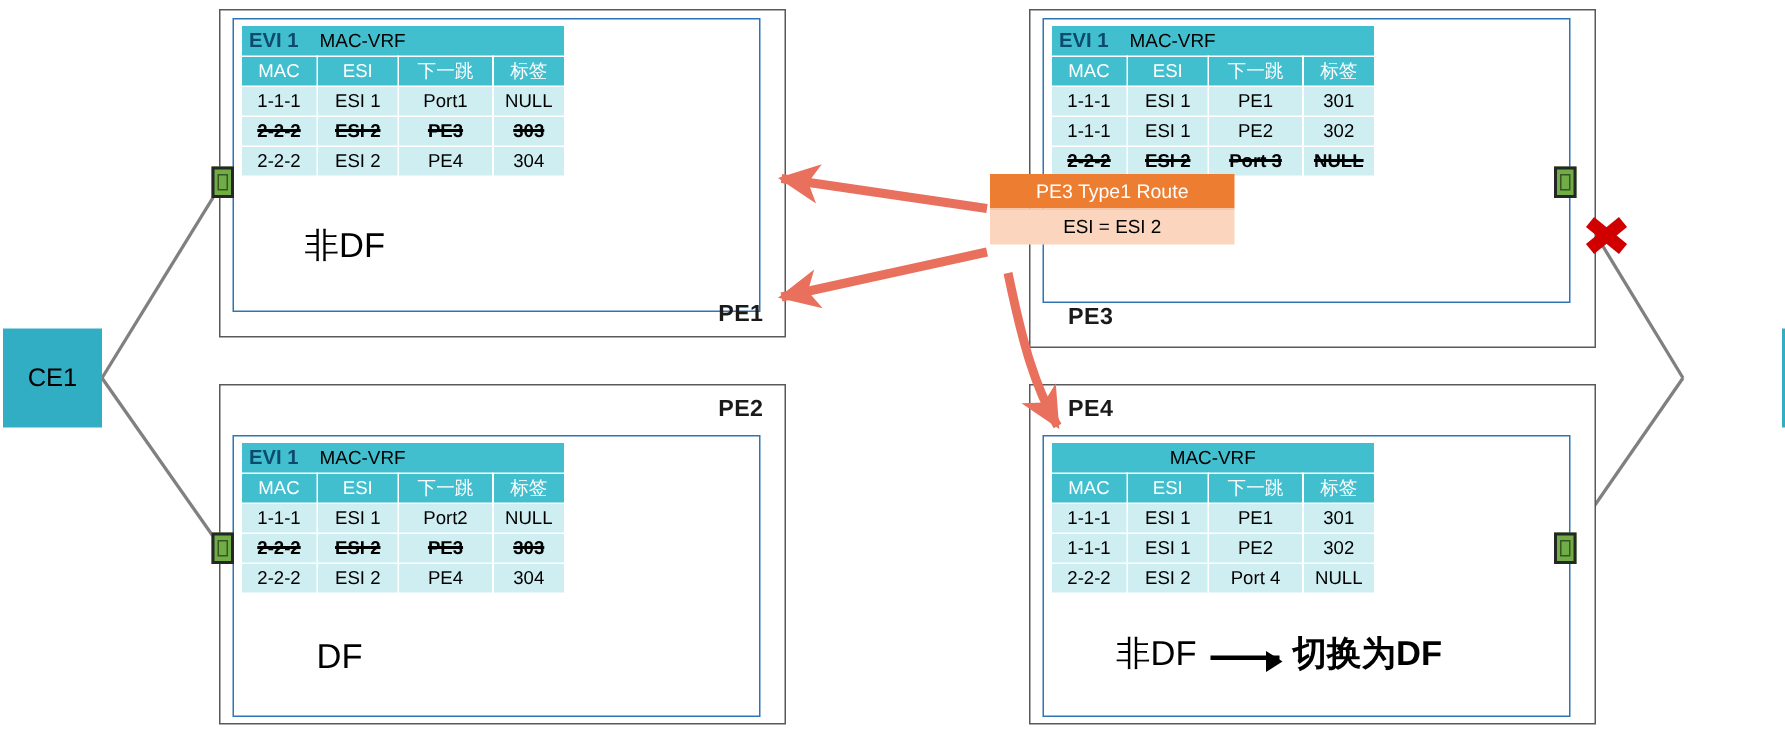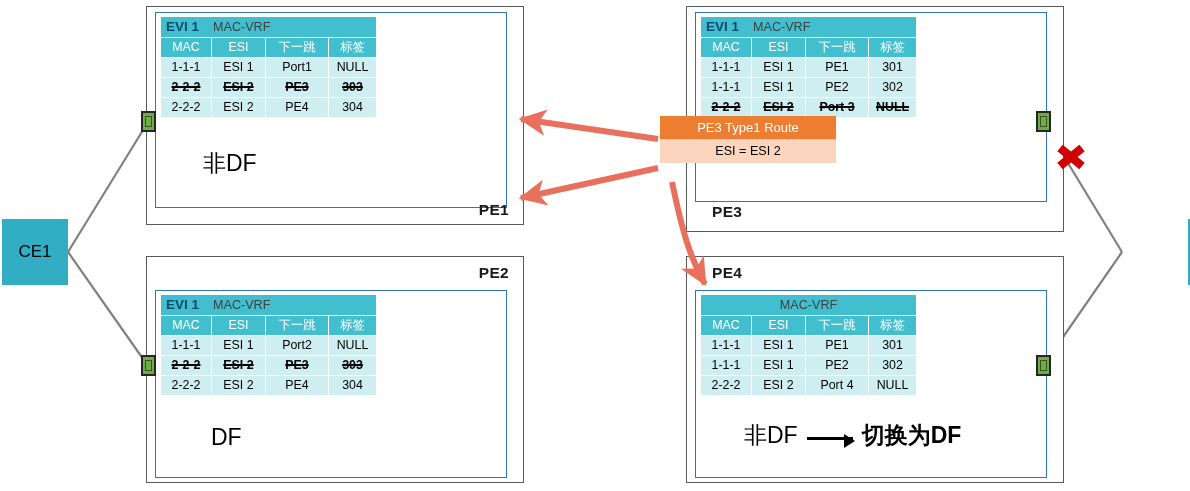--- a/index.html
+++ b/index.html
@@ -37,21 +37,21 @@
     font-size:12.4px;text-align:center;color:#000000;
     padding:0;height:19px;line-height:19px;white-space:nowrap;
     overflow:hidden;
   }
   .vrf .title{
     background:#41bfce;height:20px;line-height:20px;text-align:left;
   }
   .vrf .title .evi{
     color:#0c4a6e;font-weight:bold;font-size:13.5px;padding-left:5px;
   }
-  .vrf .title .vrfname{color:#404040;font-size:12.6px;padding-left:14px;text-align:center;}
+  .vrf .title .vrfname{color:#000000;font-size:12.6px;padding-left:14px;text-align:center;}
   .vrf .title.center{text-align:center;}
   .vrf .title.center .vrfname{padding-left:0;}
   .vrf .hdr td{
     background:#41bfce;color:#ffffff;font-size:12.4px;height:19px;line-height:19px;
   }
   .vrf .row td{background:#cfeef2;}
   .vrf .row.struck td{
     text-decoration:line-through;font-weight:bold;
     text-decoration-thickness:1.6px;
   }
@@ -83,21 +83,21 @@
   .es{
     position:absolute;z-index:5;width:15px;height:21px;
     background:#70ad47;border:2px solid #262626;box-sizing:border-box;
   }
   .es:after{
     content:"";position:absolute;left:2px;top:3px;right:2px;bottom:3px;
     border:1.5px solid #375623;box-sizing:border-box;
   }
 
   
-  .callout{position:absolute;z-index:7;width:176px;}
+  .callout{position:absolute;z-index:7;width:163px;}
   .callout .c-head{
     background:#ed7d31;color:#ffffff;font-size:13px;
     height:23px;line-height:23px;text-align:center;
   }
   .callout .c-row{
     background:#fbd5bd;color:#000000;font-size:12.6px;
     height:23px;line-height:23px;text-align:center;
     border-top:1px solid #f6c6a6;
   }
 

